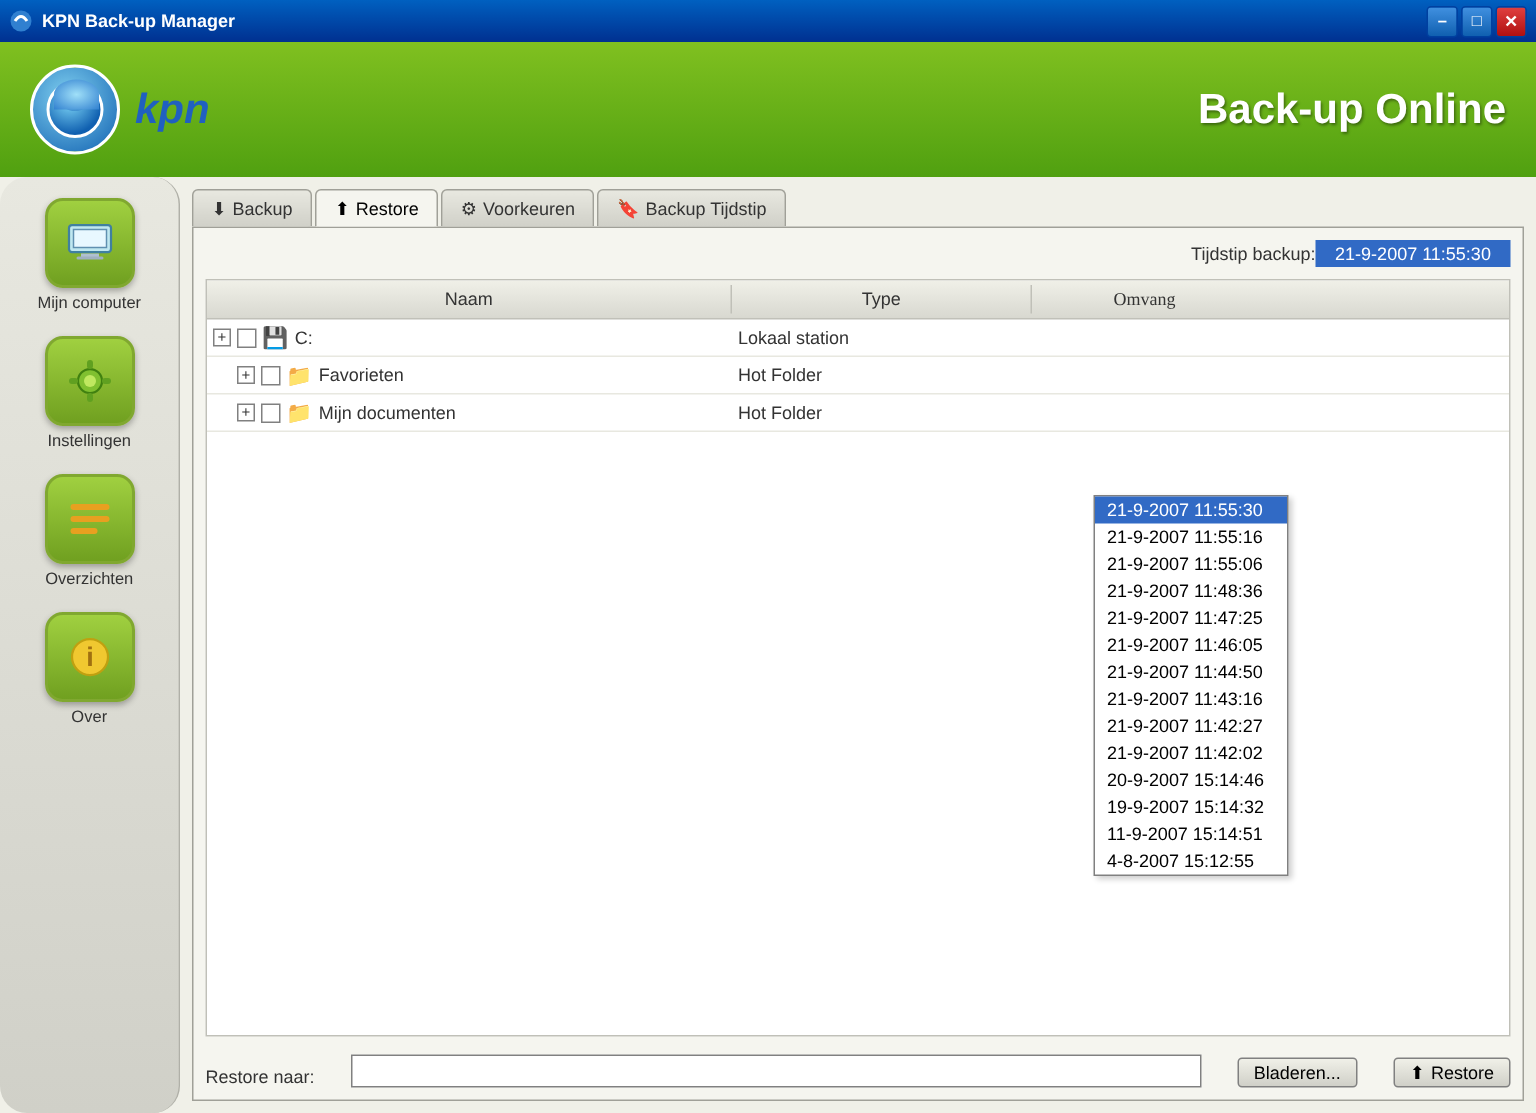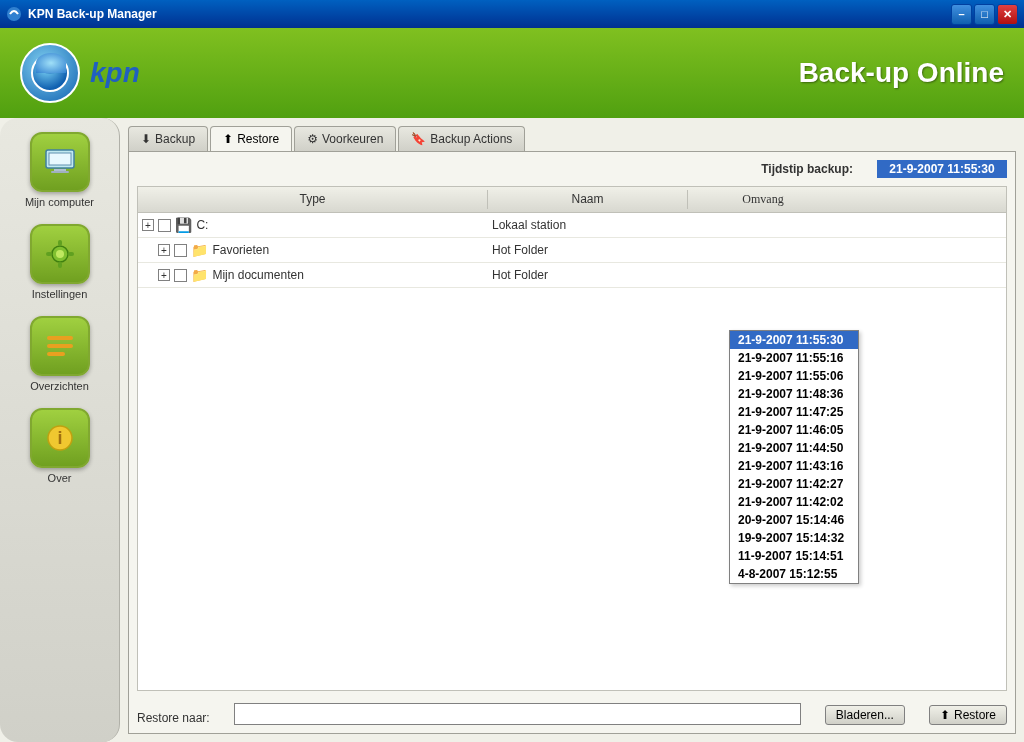--- a/index.html
+++ b/index.html
@@ -156,22 +156,21 @@
       flex-direction: column;
       padding: 8px;
     }
 
     
     .timestamp-row {
       display: flex;
       align-items: center;
       justify-content: flex-end;
       margin-bottom: 8px;
-      gap: 24px;
-      font-weight: bold;
+      gap: 0;
     }
     .timestamp-label { font-size: 12px; color: #333; }
     .timestamp-selected {
       background: #316AC5;
       color: white;
       padding: 2px 8px;
       font-size: 12px;
       min-width: 130px;
       text-align: center;
       cursor: pointer;
@@ -383,21 +382,21 @@
       <div class="tab active">
         <span>⬆</span>
         <span>Restore</span>
       </div>
       <div class="tab">
         <span>⚙</span>
         <span>Voorkeuren</span>
       </div>
       <div class="tab">
         <span>🔖</span>
-        <span>Backup Actions</span>
+        <span>Backup Tijdstip</span>
       </div>
     </div>
 
     <div class="panel">
 
       <div class="timestamp-row">
         <span class="timestamp-label">Tijdstip backup:</span>
         <div style="position:relative;">
           <div class="timestamp-selected">21-9-2007 11:55:30</div>
 
@@ -415,22 +414,22 @@
               <div class="timestamp-option">20-9-2007 15:14:46</div>
               <div class="timestamp-option">19-9-2007 15:14:32</div>
               <div class="timestamp-option">11-9-2007 15:14:51</div>
               <div class="timestamp-option">4-8-2007 15:12:55</div>
             </div>
         </div>
       </div>
 
       <div class="file-table">
         <div class="file-table-header">
+          <div class="file-table-header-cell">Naam</div>
           <div class="file-table-header-cell">Type</div>
-          <div class="file-table-header-cell">Naam</div>
           <div class="file-table-header-cell">Omvang</div>
         </div>
 
         <div class="file-row">
           <div class="file-cell">
             <div class="expand-btn">+</div>
             <div class="checkbox"></div>
             <span style="font-size:14px;">💾</span>
             <span>C:</span>
           </div>

